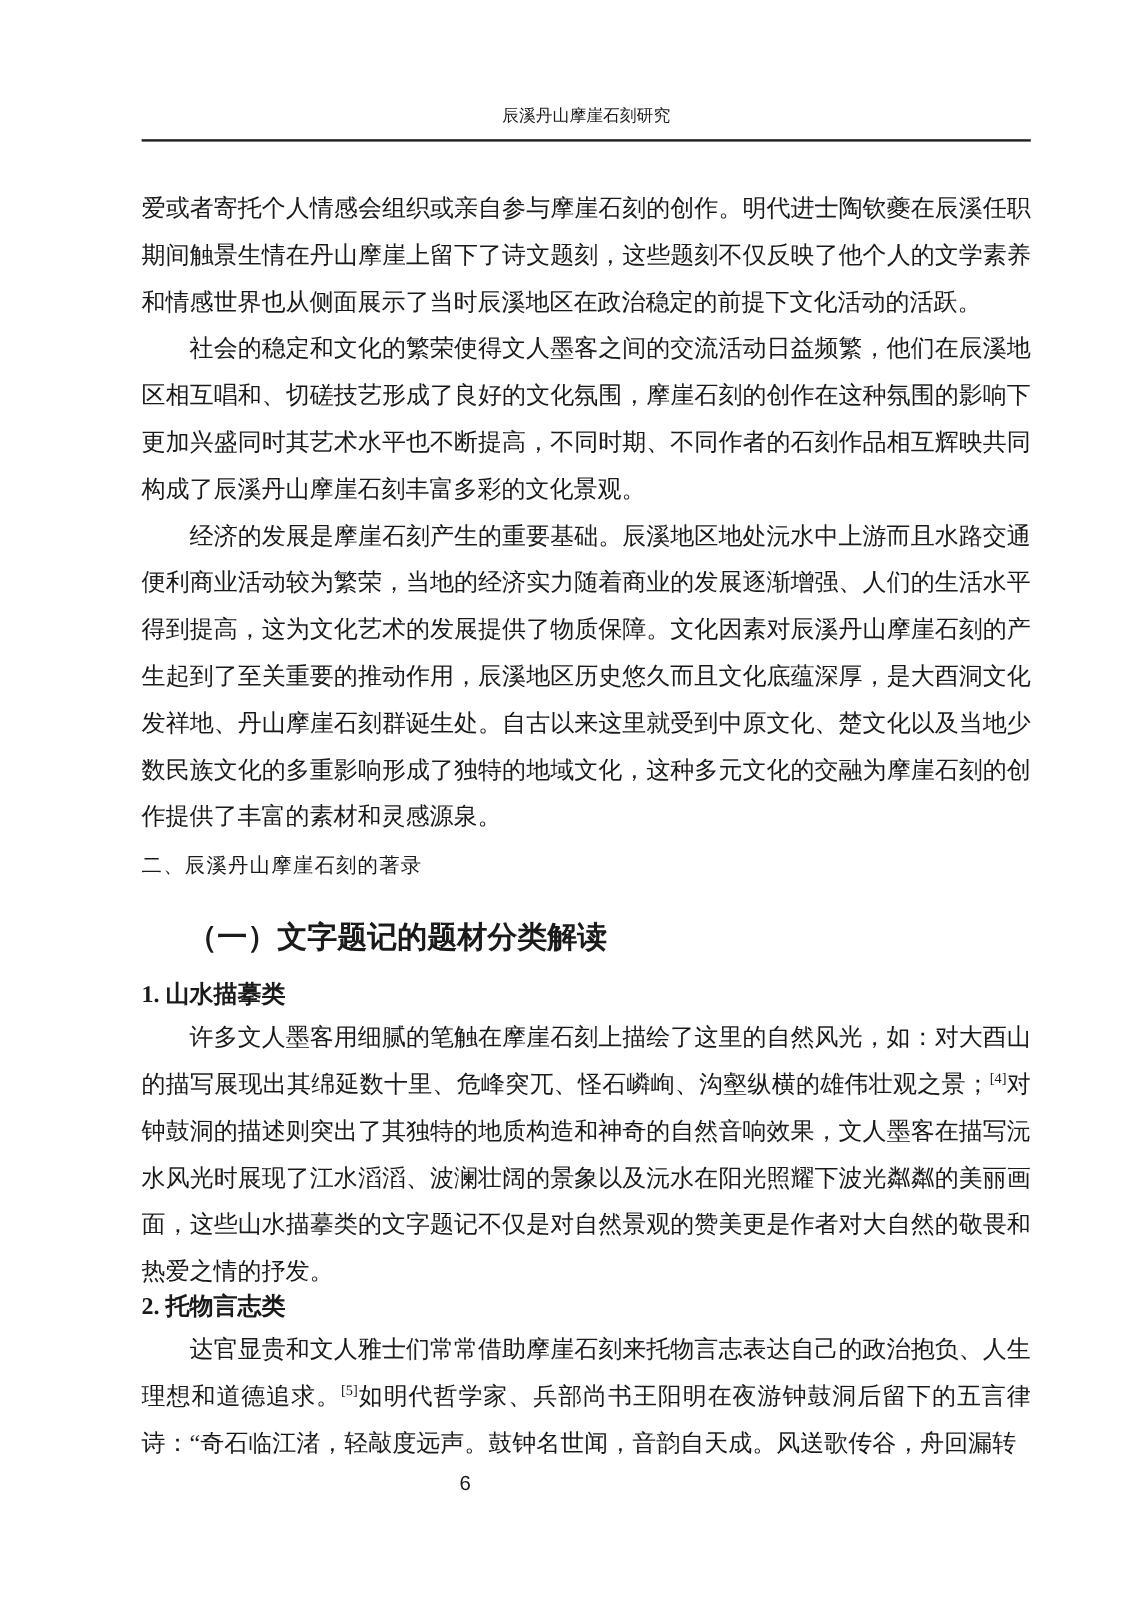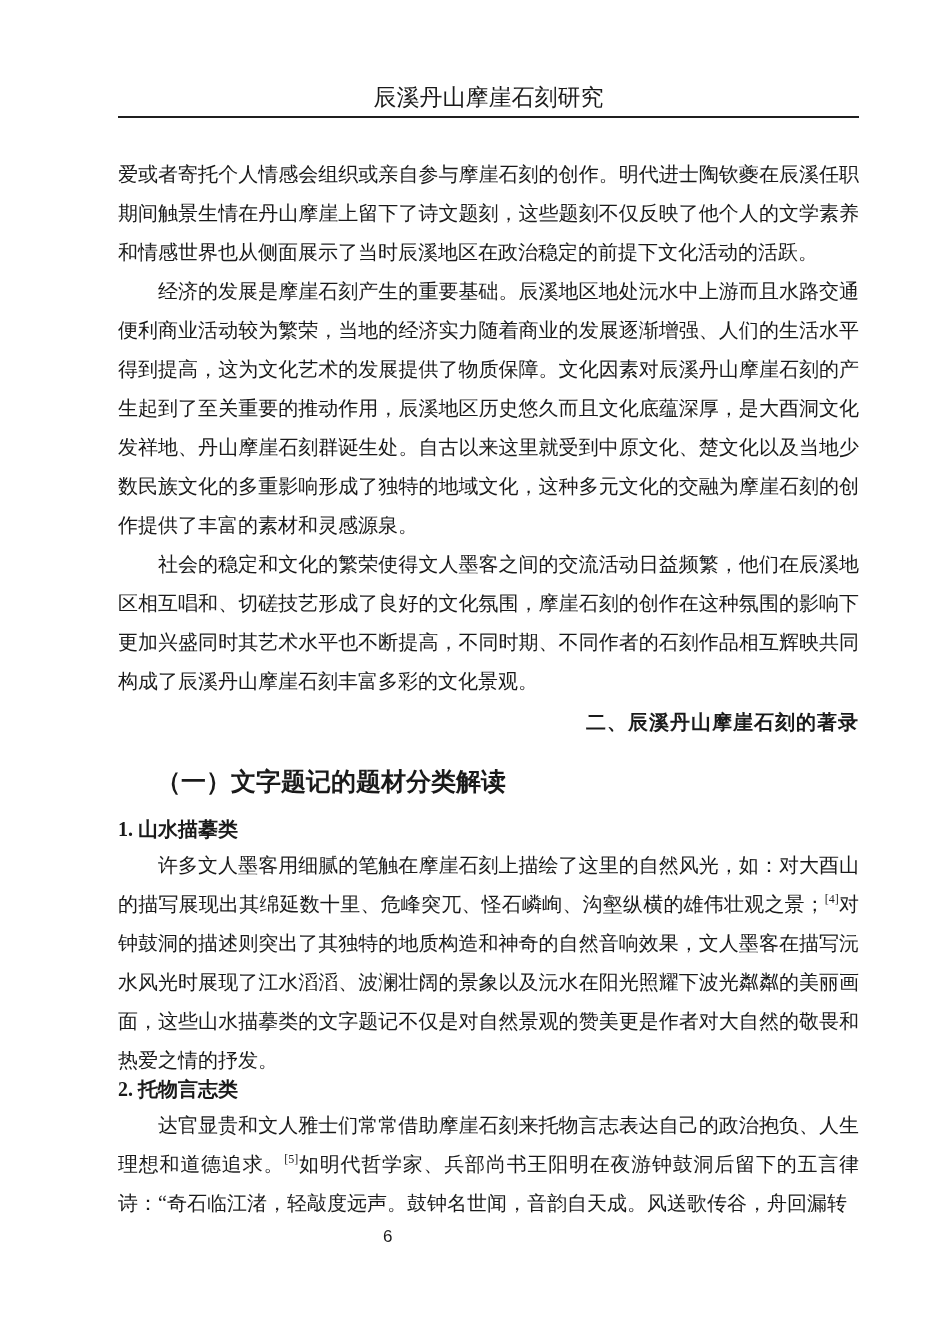--- a/index.html
+++ b/index.html
@@ -15,21 +15,21 @@
     color: #1a1a1a;
     font-family: "Liberation Serif", "DejaVu Serif", serif;
     overflow: hidden;
   }
   .page-header {
     position: absolute;
     top: 86px;
     left: 118px;
     width: 741px;
     text-align: center;
-    font-size: 23px;
+    font-size: 14px;
     line-height: 24px;
     padding-bottom: 6px;
     border-bottom: 2px solid #1f1f1f;
   }
   .page-body {
     position: absolute;
     top: 128px;
     left: 118px;
     width: 741px;
   }
@@ -45,24 +45,24 @@
     margin-top: 27px;
   }
   .fn-ref {
     font-size: 12px;
     line-height: 0;
     vertical-align: super;
   }
   .section-heading {
     margin: 1px 0 0 0;
     font-family: "Liberation Sans", "DejaVu Sans", sans-serif;
-    font-weight: bold;
-    font-size: 20px;
+    font-weight: normal;
+    font-size: 17px;
     line-height: 40px;
-    text-align: right;
+    text-align: left;
     letter-spacing: 1px;
   }
   .subsection-heading {
     margin: 22px 0 0 0;
     padding-left: 38px;
     font-family: "Liberation Sans", "DejaVu Sans", sans-serif;
     font-weight: bold;
     font-size: 25px;
     line-height: 34px;
   }
@@ -90,22 +90,22 @@
 <body>
 
 <div class="page">
 
   <div class="page-header">
     <span>辰溪丹山摩崖石刻研究</span>
   </div>
 
   <div class="page-body">
     <p class="para no-indent">爱或者寄托个人情感会组织或亲自参与摩崖石刻的创作。明代进士陶钦夔在辰溪任职期间触景生情在丹山摩崖上留下了诗文题刻，这些题刻不仅反映了他个人的文学素养和情感世界也从侧面展示了当时辰溪地区在政治稳定的前提下文化活动的活跃。</p>
+    <p class="para">社会的稳定和文化的繁荣使得文人墨客之间的交流活动日益频繁，他们在辰溪地区相互唱和、切磋技艺形成了良好的文化氛围，摩崖石刻的创作在这种氛围的影响下更加兴盛同时其艺术水平也不断提高，不同时期、不同作者的石刻作品相互辉映共同构成了辰溪丹山摩崖石刻丰富多彩的文化景观。</p>
     <p class="para">经济的发展是摩崖石刻产生的重要基础。辰溪地区地处沅水中上游而且水路交通便利商业活动较为繁荣，当地的经济实力随着商业的发展逐渐增强、人们的生活水平得到提高，这为文化艺术的发展提供了物质保障。文化因素对辰溪丹山摩崖石刻的产生起到了至关重要的推动作用，辰溪地区历史悠久而且文化底蕴深厚，是大酉洞文化发祥地、丹山摩崖石刻群诞生处。自古以来这里就受到中原文化、楚文化以及当地少数民族文化的多重影响形成了独特的地域文化，这种多元文化的交融为摩崖石刻的创作提供了丰富的素材和灵感源泉。</p>
-    <p class="para">社会的稳定和文化的繁荣使得文人墨客之间的交流活动日益频繁，他们在辰溪地区相互唱和、切磋技艺形成了良好的文化氛围，摩崖石刻的创作在这种氛围的影响下更加兴盛同时其艺术水平也不断提高，不同时期、不同作者的石刻作品相互辉映共同构成了辰溪丹山摩崖石刻丰富多彩的文化景观。</p>
 
     <h2 class="section-heading">二、辰溪丹山摩崖石刻的著录</h2>
     <h3 class="subsection-heading">（一）文字题记的题材分类解读</h3>
 
     <h4 class="item-title">1. 山水描摹类</h4>
     <p class="para"><span>许多文人墨客用细腻的笔触在摩崖石刻上描绘了这里的自然风光，如：对大酉山的描写展现出其绵延数十里、危峰突兀、怪石嶙峋、沟壑纵横的雄伟壮观之景；</span><sup class="fn-ref">[4]</sup><span>对钟鼓洞的描述则突出了其独特的地质构造和神奇的自然音响效果，文人墨客在描写沅水风光时展现了江水滔滔、波澜壮阔的景象以及沅水在阳光照耀下波光粼粼的美丽画面，这些山水描摹类的文字题记不仅是对自然景观的赞美更是作者对大自然的敬畏和热爱之情的抒发。</span></p>
 
     <h4 class="item-title tight">2. 托物言志类</h4>
     <p class="para"><span>达官显贵和文人雅士们常常借助摩崖石刻来托物言志表达自己的政治抱负、人生理想和道德追求。</span><sup class="fn-ref">[5]</sup><span>如明代哲学家、兵部尚书王阳明在夜游钟鼓洞后留下的五言律诗：“奇石临江渚，轻敲度远声。鼓钟名世闻，音韵自天成。风送歌传谷，舟回漏转</span></p>
   </div>

